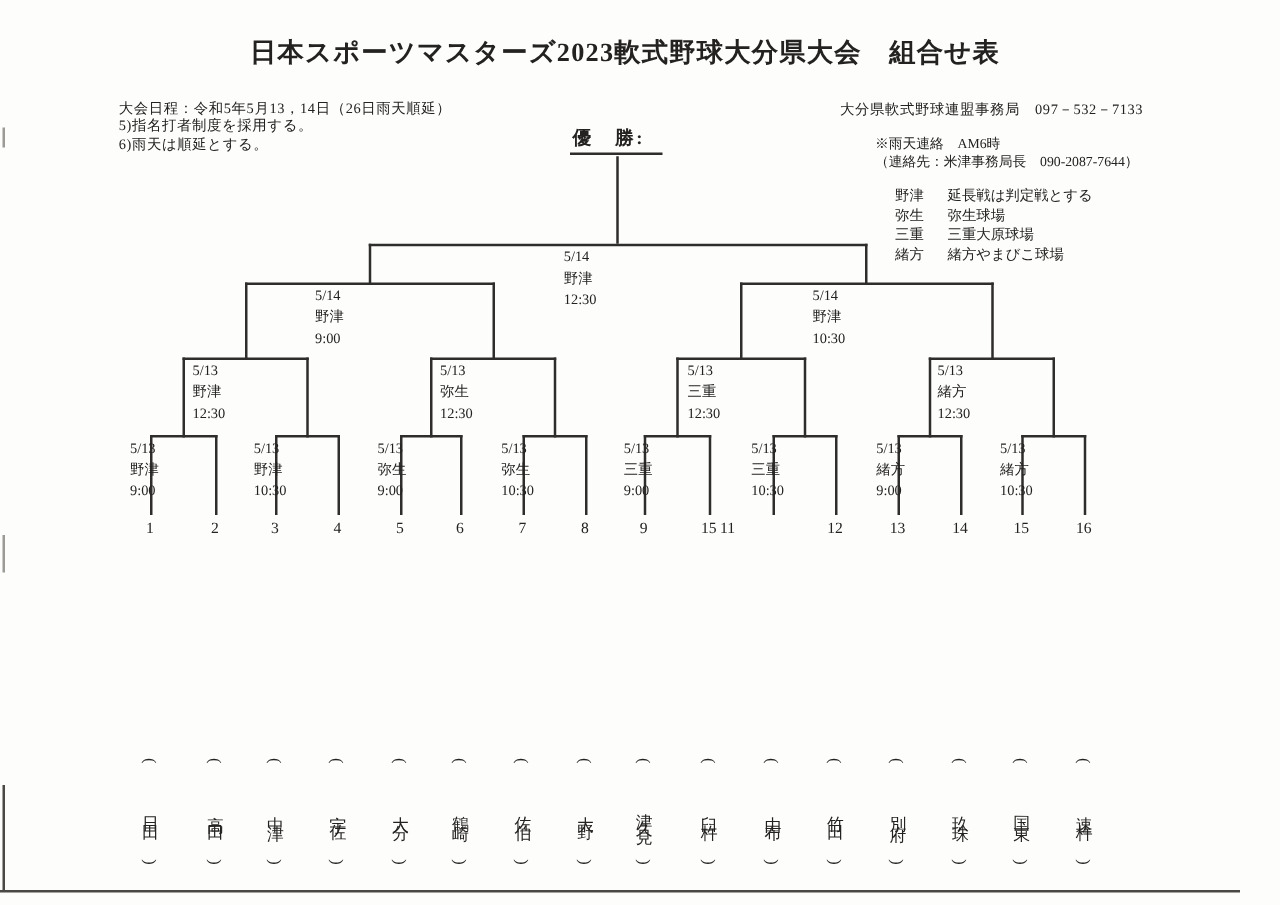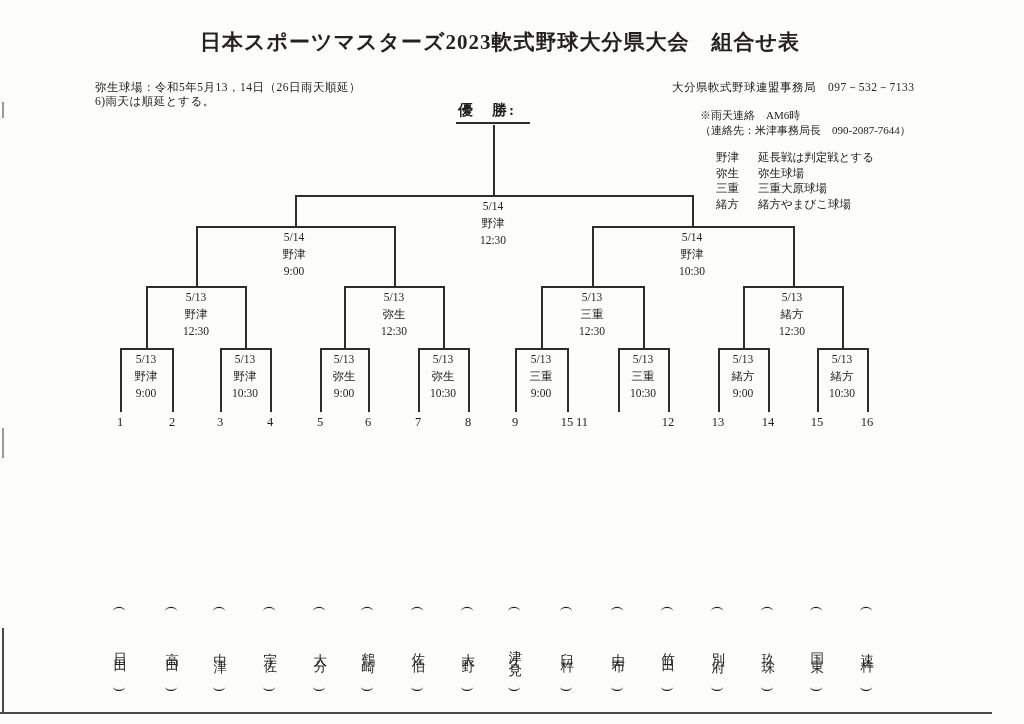--- a/index.html
+++ b/index.html
@@ -16,21 +16,21 @@
   .office{position:absolute;left:672px;top:80px;font-size:11.5px;letter-spacing:.5px;}
   .rain{position:absolute;left:700px;top:108px;font-size:11px;line-height:15px;}
   .venues{position:absolute;left:716px;top:150px;font-size:11.5px;line-height:15.5px;}
   .venues .vrow span.vshort{display:inline-block;min-width:30px;margin-right:12px;}
   .champ{
     position:absolute;left:456px;top:101px;font-size:15px;font-weight:bold;
     border-bottom:2px solid #2e2d2b;padding:0 14px 2px 2px;letter-spacing:2px;
   }
   .bl{position:absolute;background:#2e2d2b;}
   .ml{
-    position:absolute;width:84px;transform:translateX(-50%);text-align:center;
+    position:absolute;width:84px;transform:translateX(-50%);text-align:left;
     font-size:11.5px;line-height:17px;
   }
   .ml.r1{top:351px}
   .ml.qf{top:289px}
   .ml.sf{top:229px}
   .ml.fin{top:198px}
   .seed{
     position:absolute;top:415px;transform:translateX(-50%);
     font-size:12.5px;width:30px;text-align:center;
   }
@@ -46,21 +46,22 @@
   .artifact{position:absolute;background:#4a4945;}
 </style>
 </head>
 <body>
 
 <div class="page">
 
   <div class="title">日本スポーツマスターズ2023軟式野球大分県大会　組合せ表</div>
 
   <div class="rules">
-    <div>弥生球場：令和5年5月13，14日（26日雨天順延）</div>
+    <div>大会日程：令和5年5月13，14日（26日雨天順延）</div>
+    <div>5)指名打者制度を採用する。</div>
     <div>6)雨天は順延とする。</div>
   </div>
 
   <div class="office">大分県軟式野球連盟事務局　097－532－7133</div>
 
   <div class="rain">
     <div>※雨天連絡　AM6時</div>
     <div>（連絡先：米津事務局長　090-2087-7644）</div>
   </div>
 

